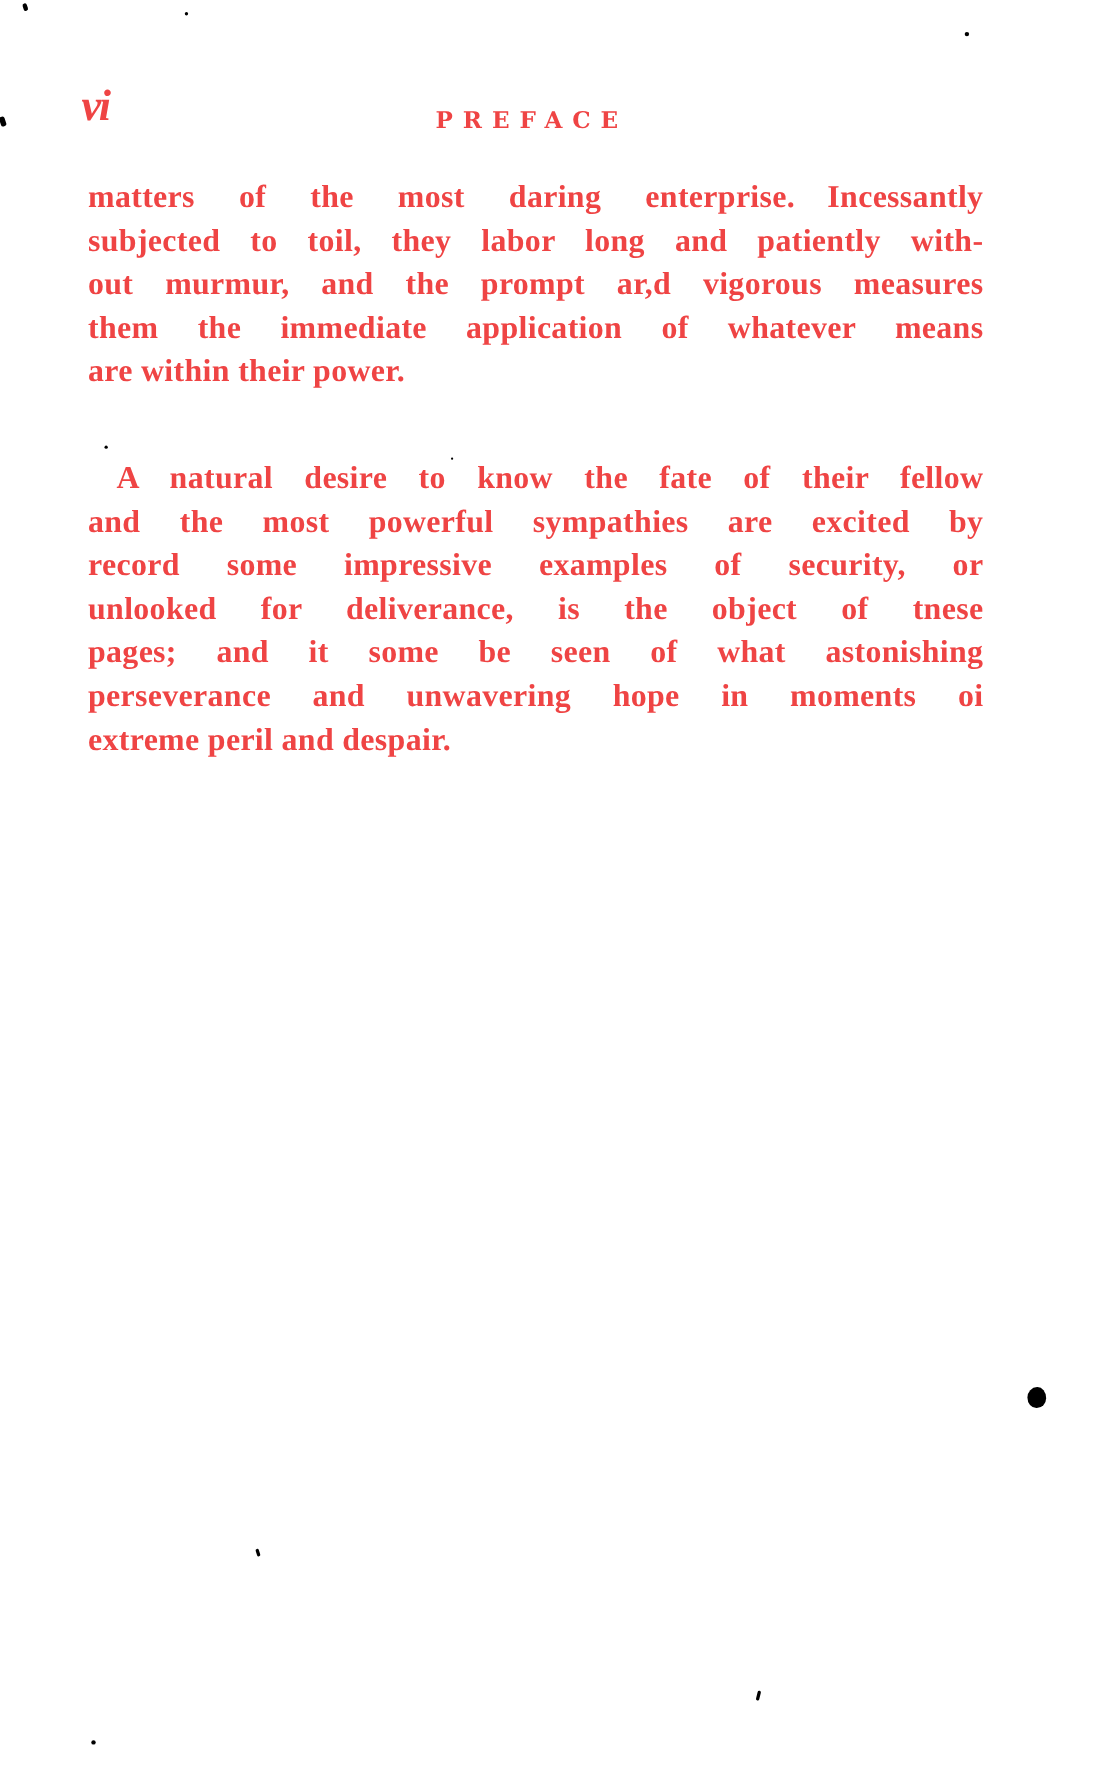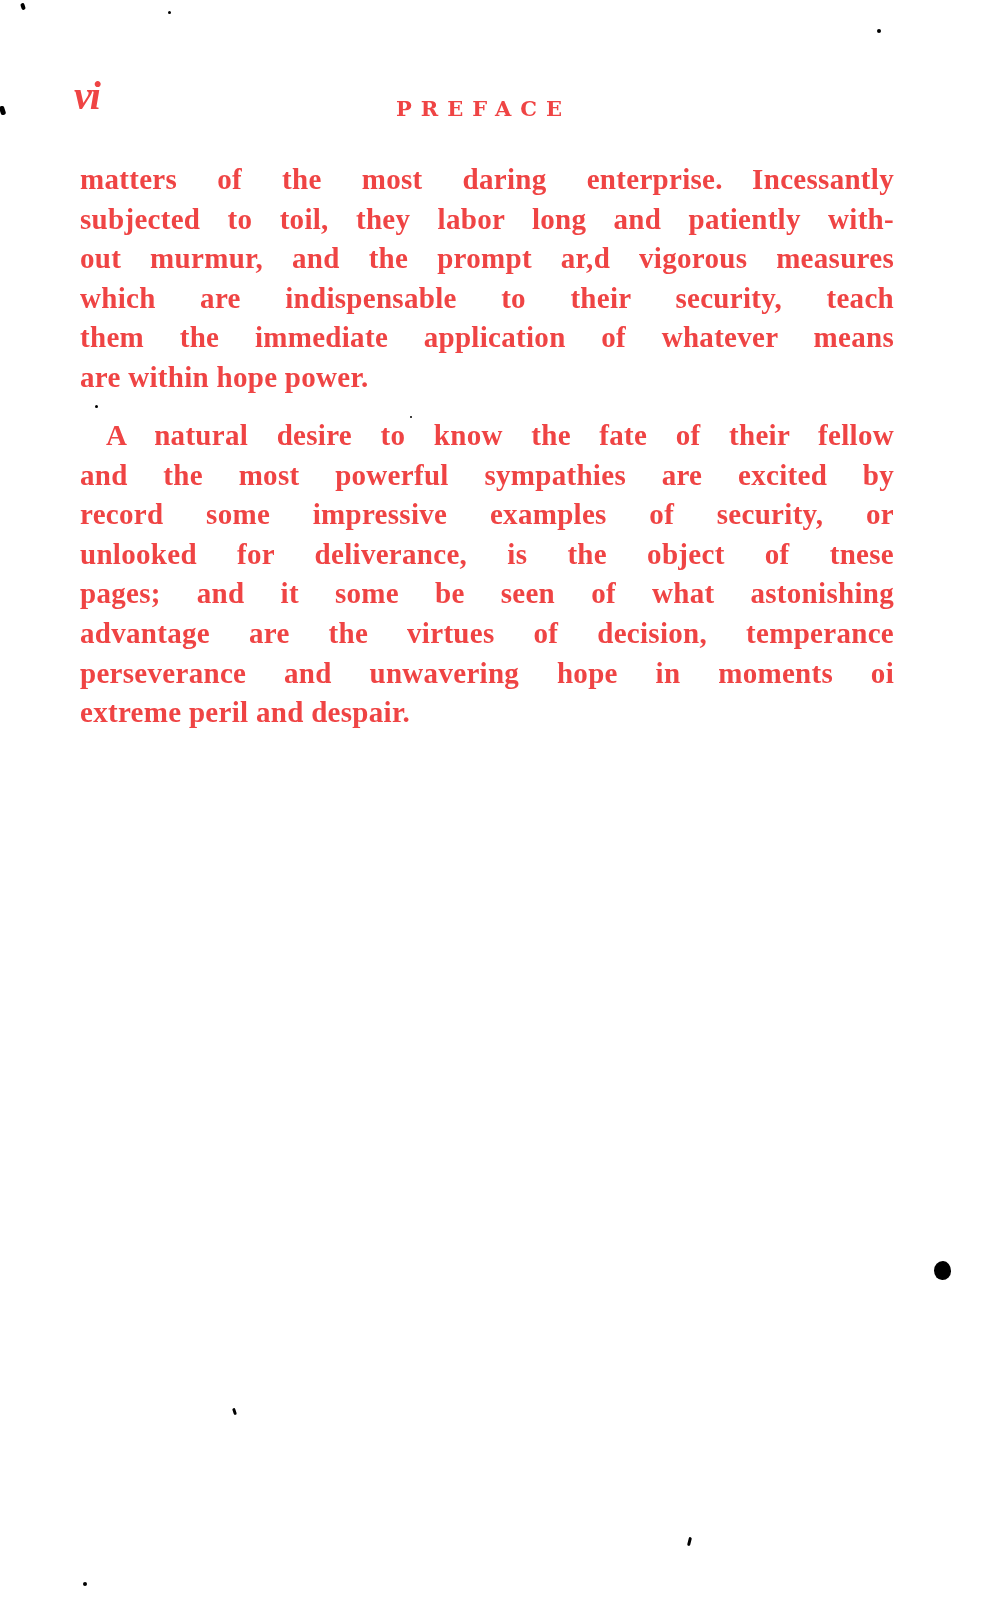--- a/index.html
+++ b/index.html
@@ -83,31 +83,29 @@
   <div>
     <span class="pagenum">vi</span>
     <span class="title">PREFACE</span>
   </div>
 
   <div id="paragraphs">
       <div class="paragraph" style="top: 160px;">
         <div class="line">matters of the most daring enterprise. Incessantly</div>
         <div class="line">subjected to toil, they labor long and patiently with-</div>
         <div class="line">out murmur, and the prompt ar,d vigorous measures</div>
-        <div class="line">which are indispensable to their security, teach</div>
         <div class="line">them the immediate application of whatever means</div>
-        <div class="line last">are within hope power.</div>
+        <div class="line last">are within their power.</div>
       </div>
       <div class="paragraph" style="top: 416px;">
         <div class="line indent">A natural desire to know the fate of their fellow</div>
         <div class="line">and the most powerful sympathies are excited by</div>
         <div class="line">record some impressive examples of security, or</div>
         <div class="line">unlooked for deliverance, is the object of tnese</div>
         <div class="line">pages; and it some be seen of what astonishing</div>
-        <div class="line">advantage are the virtues of decision, temperance</div>
         <div class="line">perseverance and unwavering hope in moments oi</div>
         <div class="line last">extreme peril and despair.</div>
       </div>
     </div>
 
   <div id="artifacts">
       <div class="speck tick" style="left: 21px; top: 3px; width: 4px; height: 7px; background: rgb(0, 0, 0);"></div>
       <div class="speck dot" style="left: 168px; top: 11px; width: 3px; height: 3px; background: rgb(0, 0, 0);"></div>
       <div class="speck dot" style="left: 877px; top: 29px; width: 4px; height: 4px; background: rgb(0, 0, 0);"></div>
       <div class="speck tick" style="left: 0px; top: 106px; width: 5px; height: 9px; background: rgb(0, 0, 0);"></div>

